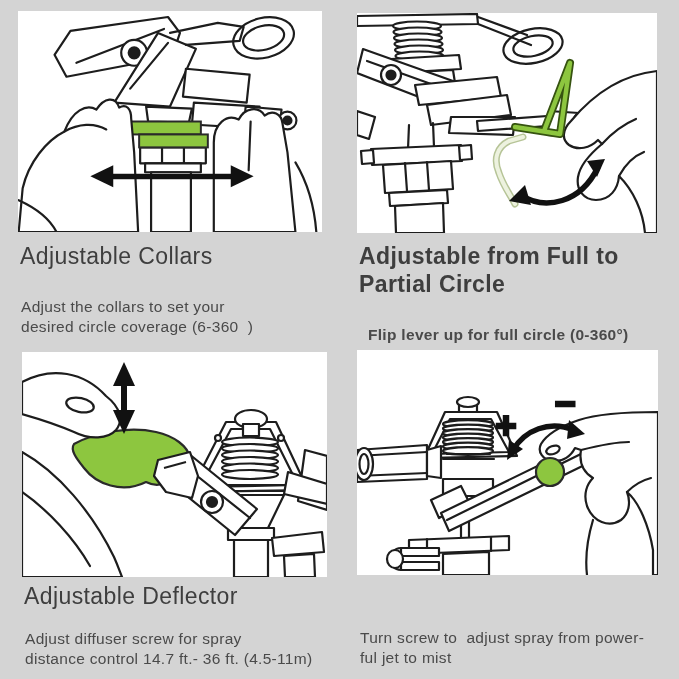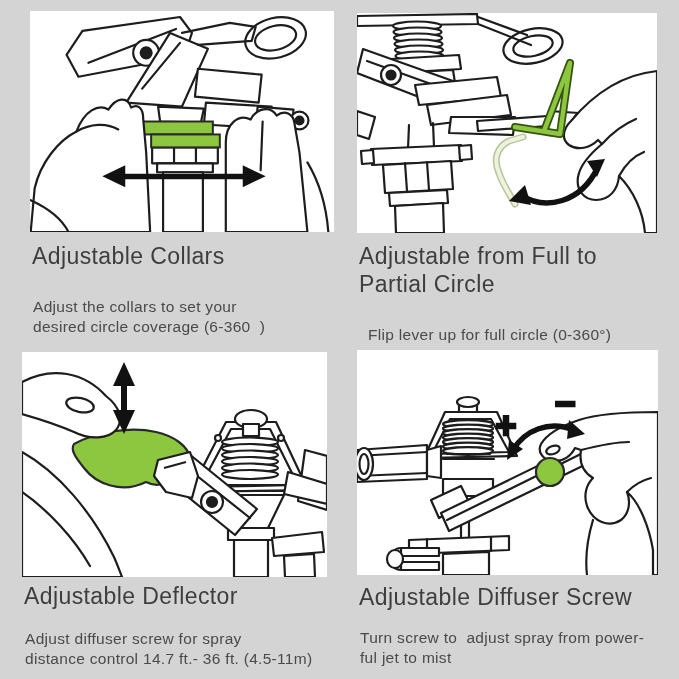--- a/index.html
+++ b/index.html
@@ -13,25 +13,25 @@
   .title{
     position:absolute;left:2px;
     font-size:23px;letter-spacing:0.4px;color:#3e3e3e;
     line-height:1.22;white-space:pre-wrap;width:310px;
   }
   .desc{
     position:absolute;left:3px;
     font-size:15.5px;letter-spacing:0.3px;color:#4a4a4a;
     line-height:1.32;white-space:pre-wrap;width:318px;
   }
-  #q1{left:18px;top:11px;width:304px;height:334px;margin-left:12px;}
+  #q1{left:18px;top:11px;width:304px;height:334px;}
   #q1 .imgbox{width:304px;height:221px;}
   #q1 .title{top:231px;}
   #q1 .desc{top:286px;}
-  #q2{left:357px;top:13px;width:300px;height:334px;}
+  #q2{left:357px;top:13px;width:300px;height:334px;font-weight:bold;}
   #q2 .imgbox{width:300px;height:220px;}
   #q2 .title{top:229px;}
   #q2 .desc{top:312px;margin-left:8px;}
   #q3{left:22px;top:352px;width:305px;height:246px;}
   #q3 .imgbox{width:305px;height:225px;}
   #q3 .title{top:230px;}
   #q3 .desc{top:277px;}
   #q4{left:357px;top:350px;width:301px;height:329px;}
   #q4 .imgbox{width:301px;height:225px;}
   #q4 .title{top:233px;}
@@ -248,16 +248,15 @@
       <circle cx="193" cy="122" r="14" fill="#8dc63f" stroke="#2a2a2a" stroke-width="2.2"></circle>
       <text x="149" y="88" text-anchor="middle" font-size="36" font-weight="700" fill="#111111" stroke="#111111" stroke-width="2.5">+</text>
       <text x="208" y="66" text-anchor="middle" font-size="36" font-weight="700" fill="#111111" stroke="#111111" stroke-width="2.5">−</text>
       <g>
         <path d="M156,100 C168,80 192,70 217,80" fill="none" stroke="#111111" stroke-width="5.5"></path>
         <polygon points="150,110 152,90 166,99" fill="#111111"></polygon>
         <polygon points="228,84 212,70 210,89" fill="#111111"></polygon>
       </g>
     </svg>
   </div>
-  <div class="title">Adjustable Diffuser Screw</div>
   <div class="desc">Turn screw to  adjust spray from power-
 ful jet to mist</div>
 </div>
 
 </body></html>

